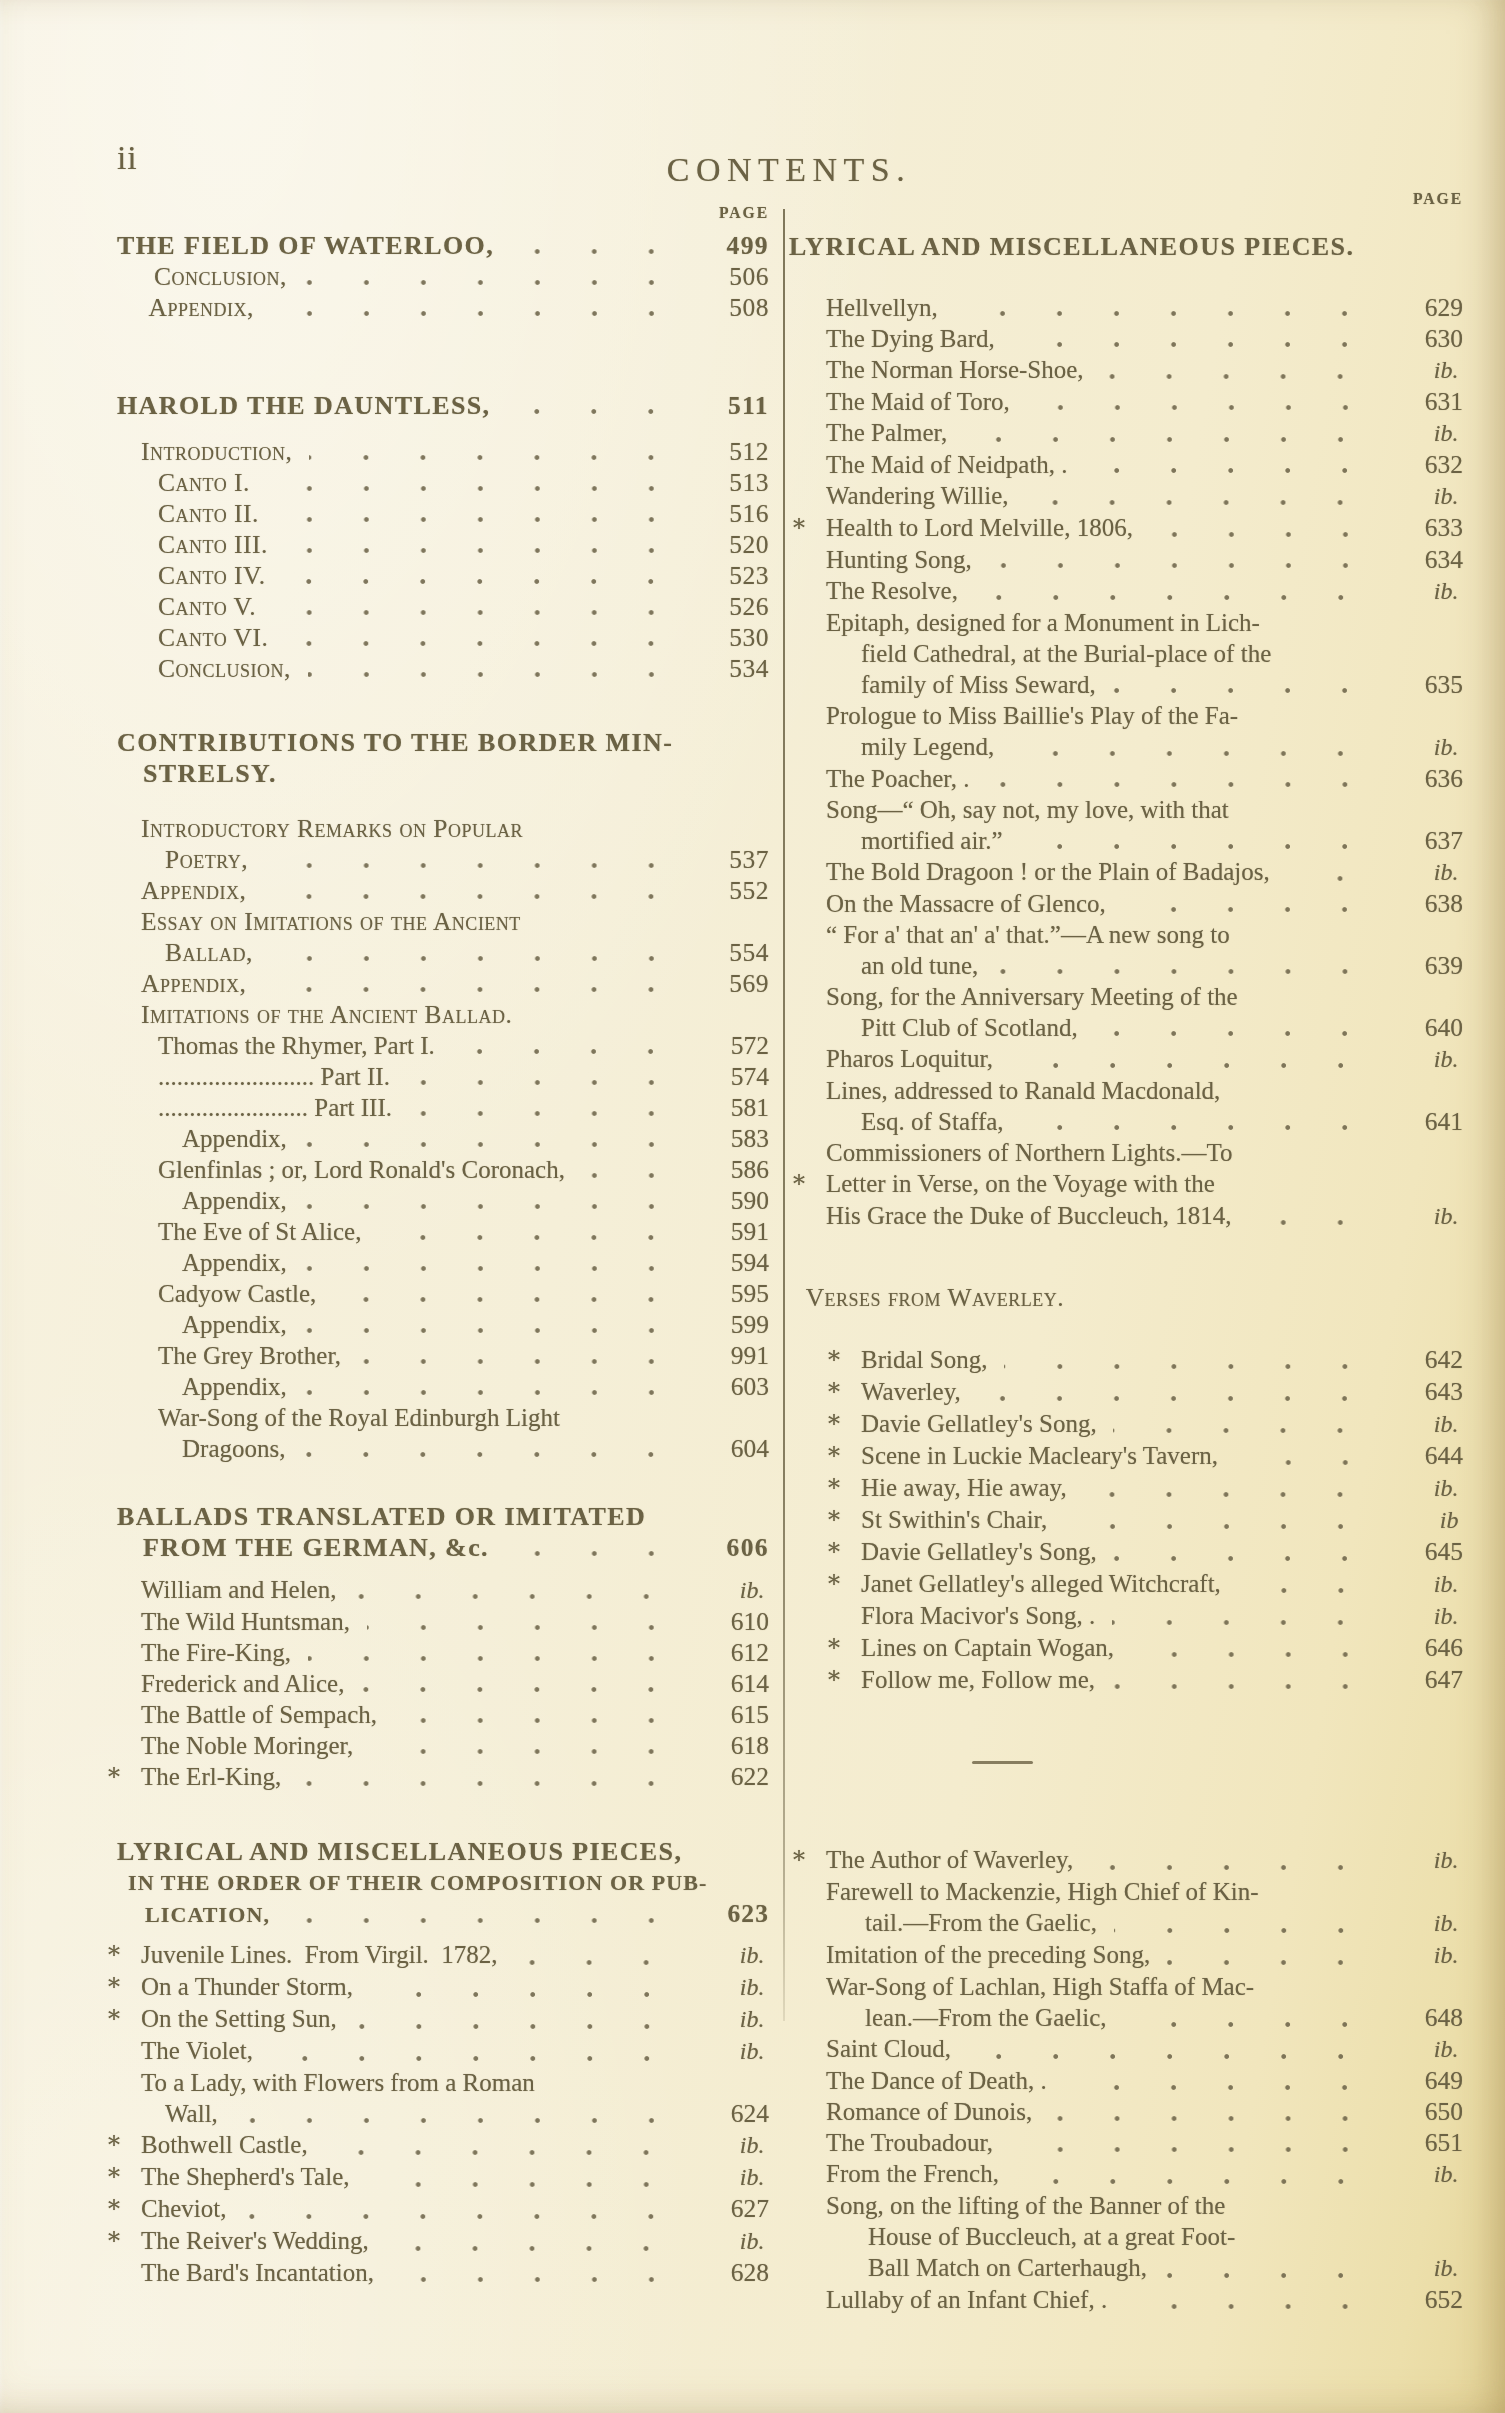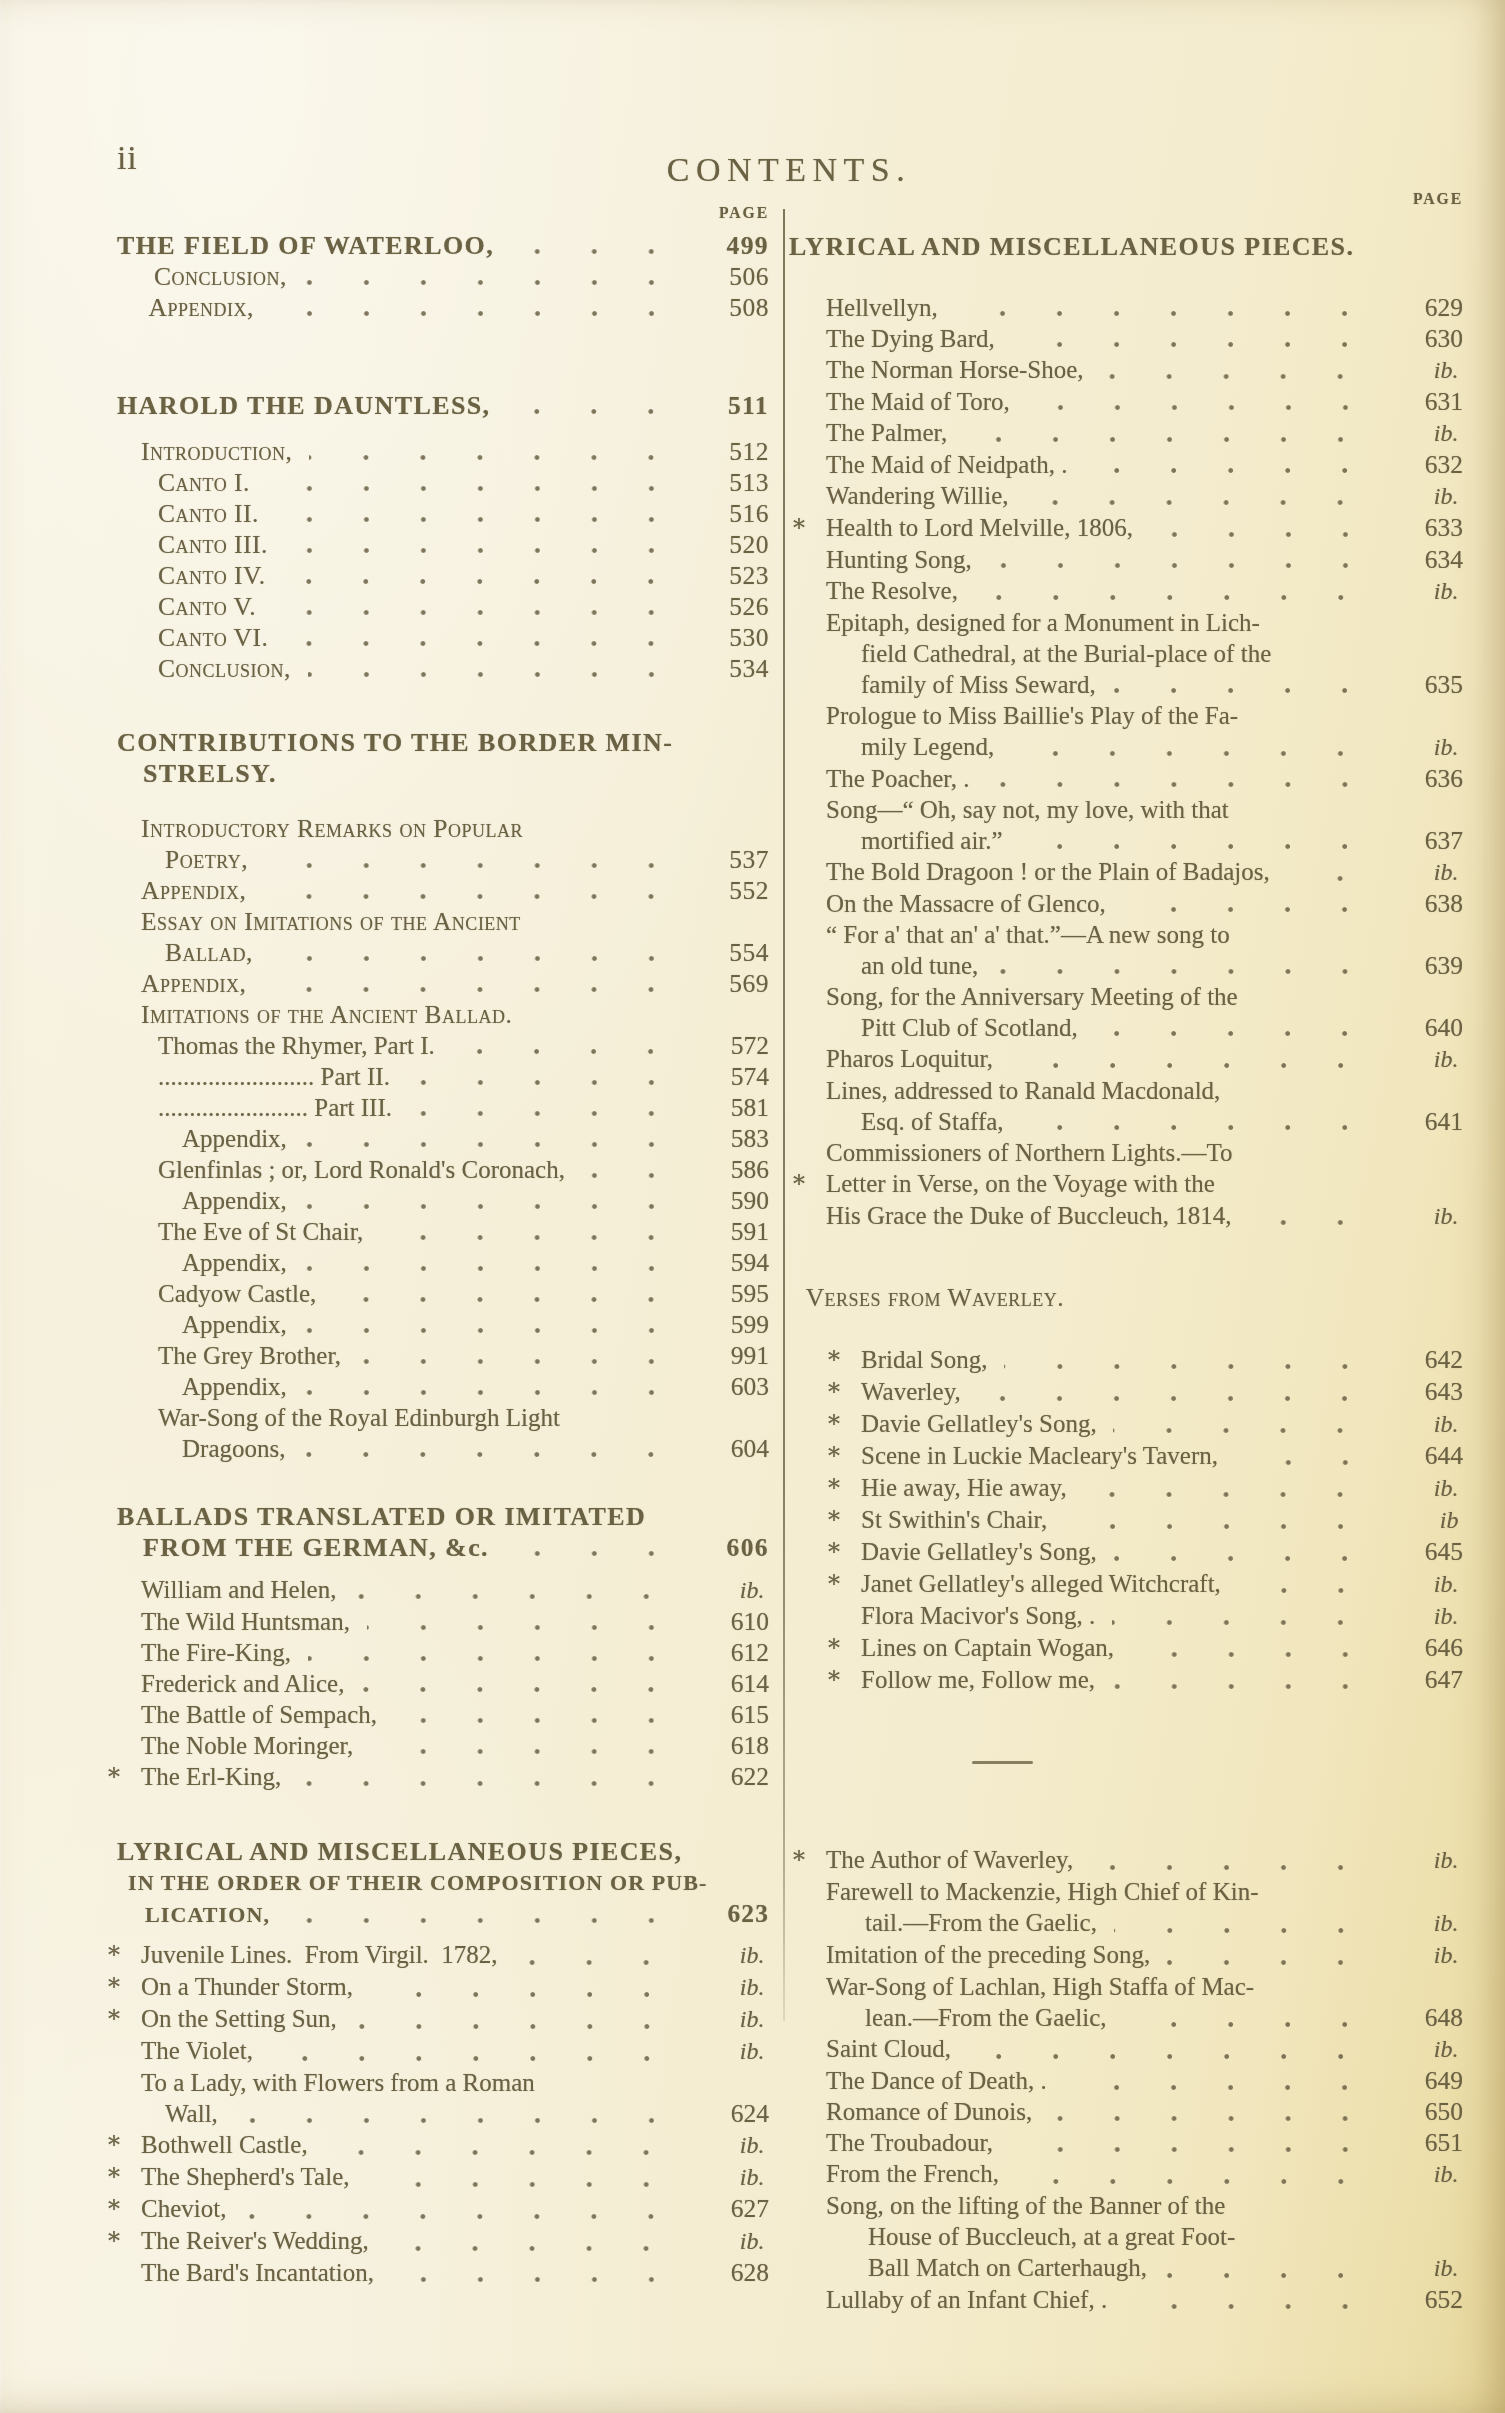--- a/index.html
+++ b/index.html
@@ -228,21 +228,21 @@
         </div>
         <div class="blk item">
           <div class="ln" style="padding-left: 65px;">
             <span class="txt">Appendix,</span>
             <span class="leader"></span>
             <span class="pg">590</span>
           </div>
         </div>
         <div class="blk item">
           <div class="ln" style="padding-left: 41px;">
-            <span class="txt">The Eve of St Chair,</span>
+            <span class="txt">The Eve of St Alice,</span>
             <span class="leader"></span>
             <span class="pg">591</span>
           </div>
         </div>
         <div class="blk item">
           <div class="ln" style="padding-left: 65px;">
             <span class="txt">Appendix,</span>
             <span class="leader"></span>
             <span class="pg">594</span>
           </div>

